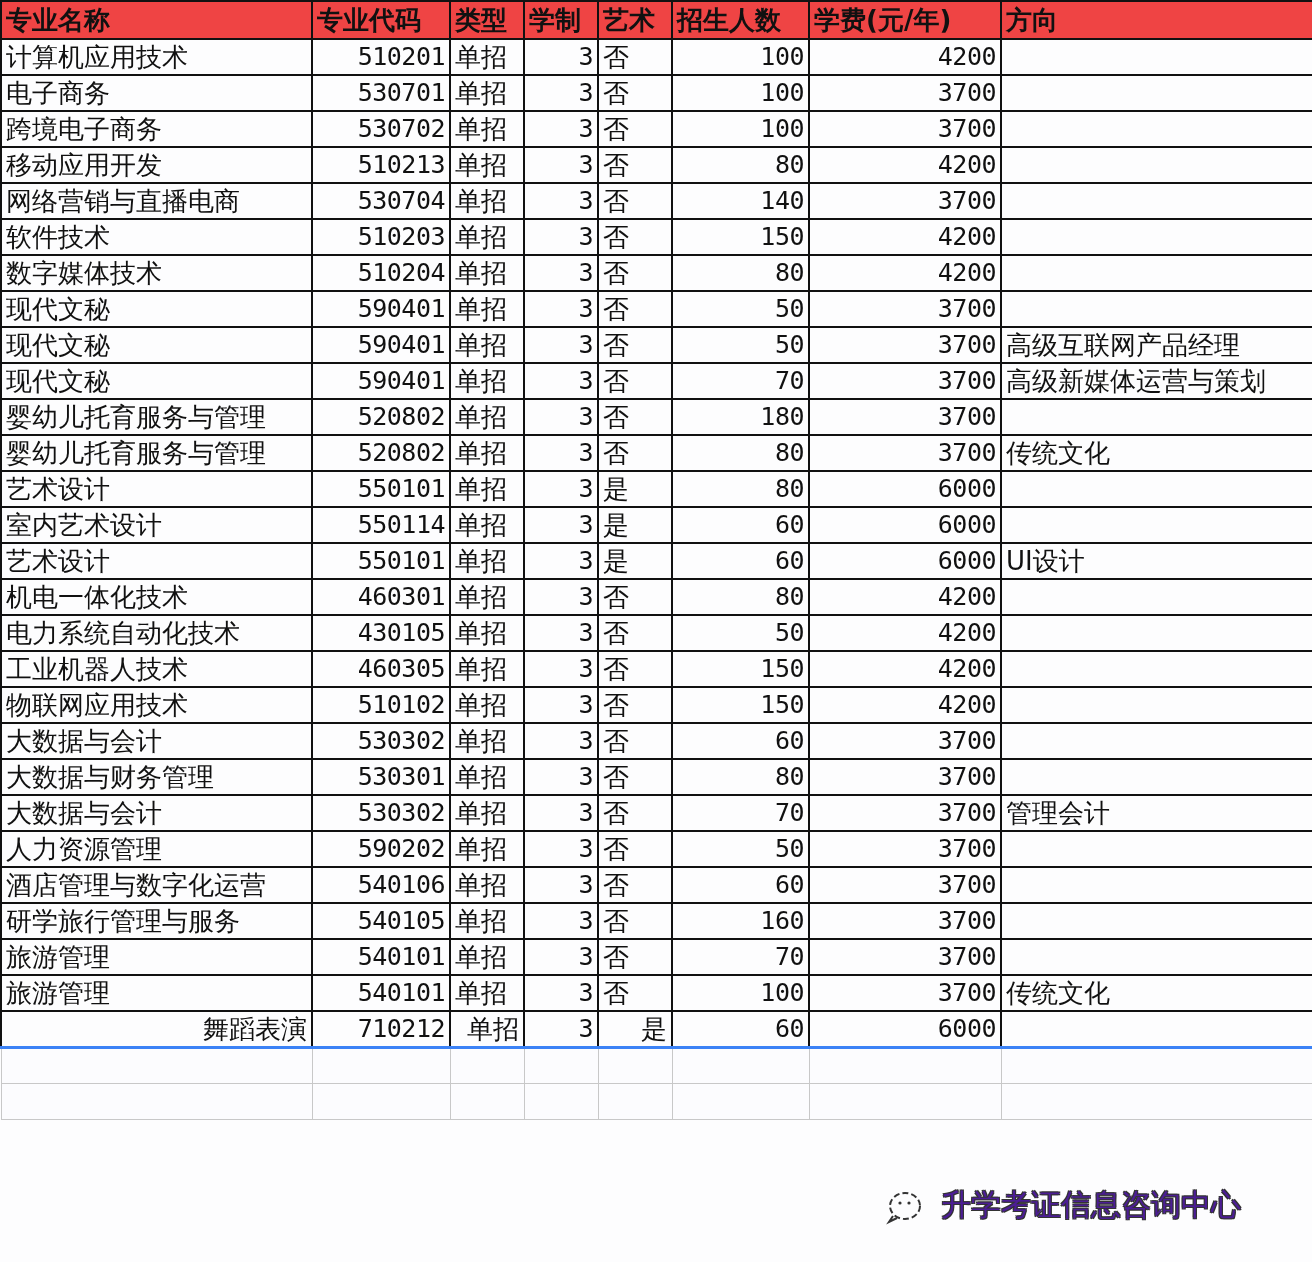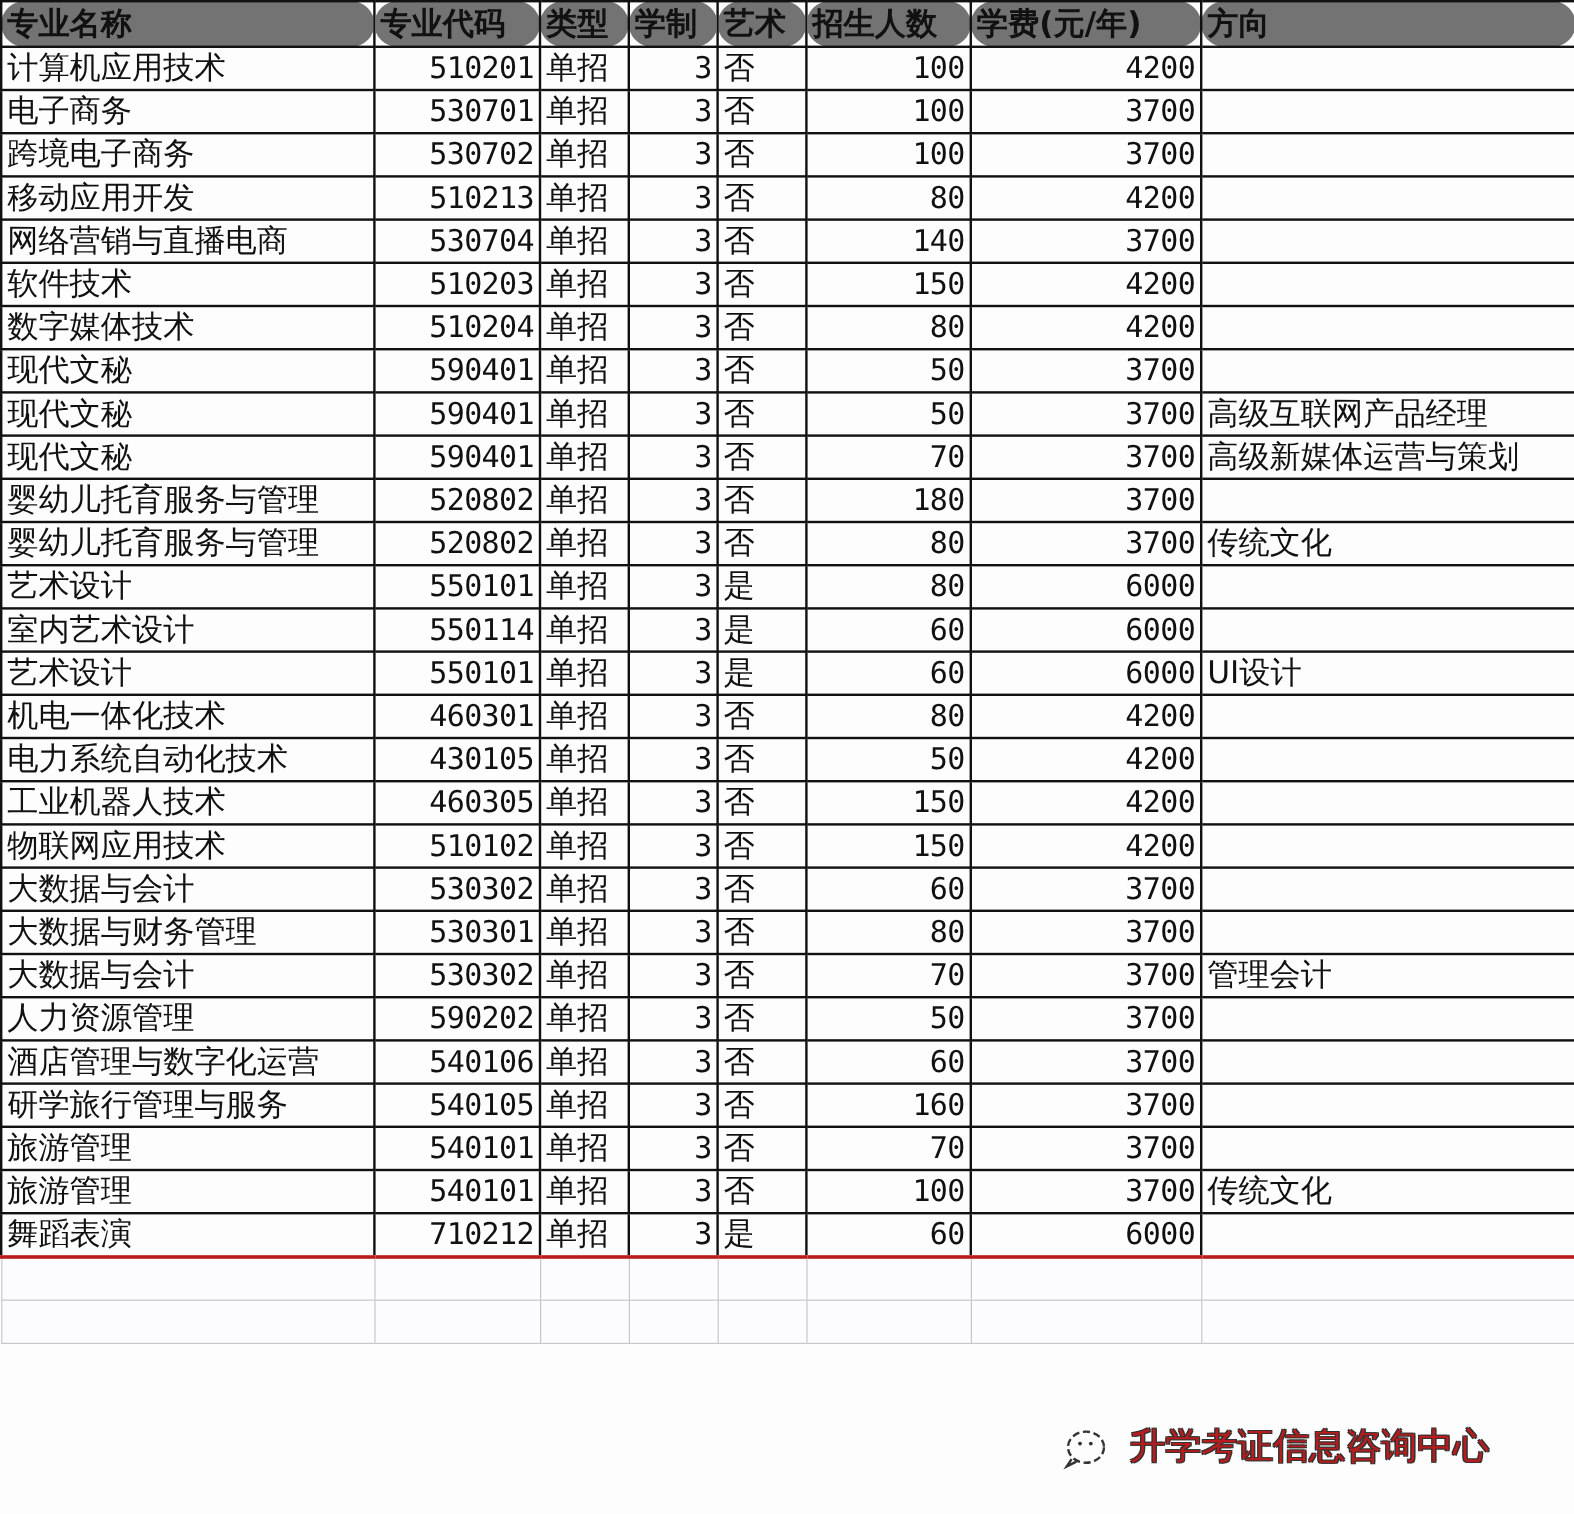--- a/index.html
+++ b/index.html
@@ -22,38 +22,37 @@
       border: 2px solid #111;
       height: 36px;
       font-size: 26px;
       line-height: 32px;
       padding: 0 4px;
       white-space: nowrap;
       overflow: hidden;
       font-weight: normal;
     }
     table.sheet thead th {
-      background: #737373;
+      background: #ef4444;
       text-align: left;
       height: 38px;
       font-weight: bold;
-      border-radius: 19px;
     }
     table.sheet td.num { text-align: right; font-family: "DejaVu Sans Mono", "Liberation Mono", monospace; font-size: 25px; letter-spacing: -0.5px; }
     table.sheet td.txt { text-align: left; }
     table.sheet tr.empty td {
       border: 1px solid #c8c8c8;
       height: 36px;
       background: #fcfcfe;
     }
-    table.sheet tbody tr.last td { border-bottom: 3px solid #b91c1c; }
+    table.sheet tbody tr.last td { border-bottom: 3px solid #3b82f6; text-align: right; }
     .watermark {
       position: absolute; left: 885px; top: 1185px;
       display: flex; align-items: center; gap: 10px;
-      color: #b91c1c;
+      color: #4c1d95;
       font-size: 30px;
       text-shadow: -1px -1px 0 #333, 1px -1px 0 #333, -1px 1px 0 #333, 1px 1px 0 #333;
       pointer-events: none;
     }
     .watermark .wm-icon {
       width: 46px; height: 40px; position: relative;
     }
     .watermark .wm-icon svg { width: 46px; height: 40px; }
   </style>
 </head>

